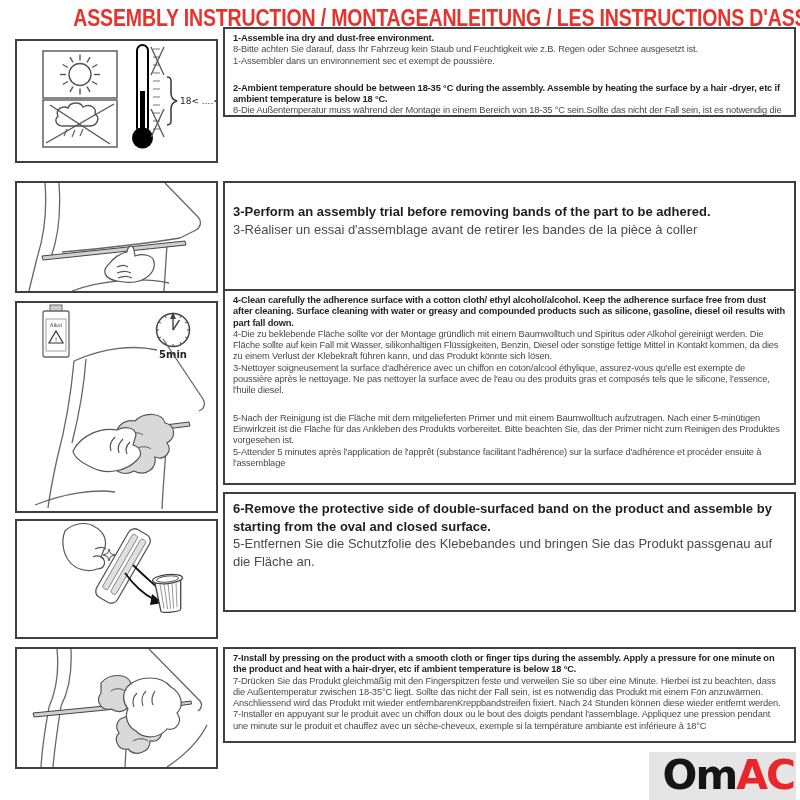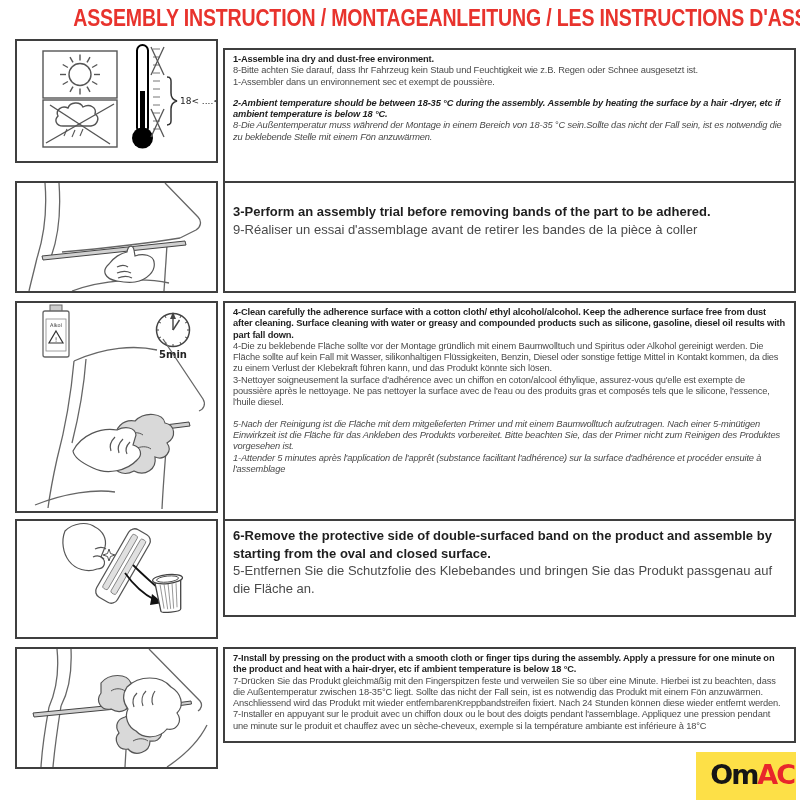--- a/index.html
+++ b/index.html
@@ -10,23 +10,23 @@
          letter-spacing:-0.2px;transform:scaleX(0.85);transform-origin:center;}
   .box{position:absolute;box-sizing:border-box;border:2px solid #3f3f3f;background:#fff;overflow:hidden;}
   .icon-box{left:15px;width:203px;}
   .text-box{left:223px;width:573px;padding:4px 8px 2px 8px;}
   .small{font-size:9.3px;line-height:11.3px;letter-spacing:-0.15px;}
   .large{font-size:13px;line-height:17.5px;}
   .pad-big{padding-top:20px;}
   .pad-mid{padding-top:6px;}
   .en{font-weight:bold;color:#1f1f1f;}
   .lang{color:#4a4a4a;}
-  .gap{margin-top:10px;font-style:italic;}
-  .logo{position:absolute;top:752px;right:4px;background:#fde047;padding:2px 2px 4px 14px;
-        font-family:"DejaVu Sans",sans-serif;font-weight:800;font-size:27px;line-height:42px;
+  .gap{margin-top:16px;}
+  .logo{position:absolute;top:752px;right:4px;background:#e5e5e5;padding:2px 2px 4px 14px;
+        font-family:"DejaVu Sans",sans-serif;font-weight:800;font-size:41px;line-height:42px;
         letter-spacing:-2px;white-space:nowrap;}
   .logo .blk{color:#151515;}
   .logo .lc{text-transform:lowercase;}
   .logo .red{color:#e8262b;}
   svg text{font-family:"DejaVu Sans",sans-serif;}
 </style>
 </head>
 <body>
 
 <div class="page">
@@ -83,21 +83,21 @@
           <line x1="134" y1="6" x2="147" y2="34"></line>
             <line x1="147" y1="6" x2="134" y2="34"></line>
           <line x1="134" y1="68" x2="147" y2="96"></line>
             <line x1="147" y1="68" x2="134" y2="96"></line>
         </g>
         <path d="M150,36 C155,36 154,40 154,45 L154,52 C154,57 156,59 160,60 C156,61 154,63 154,68 L154,75 C154,80 155,84 150,84" fill="none" stroke="#333" stroke-width="1.5"></path>
       </g>
       <text x="163" y="63" font-size="9" fill="#222">18&lt; ....&lt;35 C</text>
     </svg>
   </div>
-  <div class="box text-box small" style="top:48px;height:152px">
+  <div class="box text-box small" style="top:27px;height:90px">
     <div class="sec">
       <div class="en">1-Assemble ina dry and dust-free environment.</div>
       <div class="lang">8-Bitte achten Sie darauf, dass Ihr Fahrzeug kein Staub und Feuchtigkeit wie z.B. Regen oder Schnee ausgesetzt ist.</div>
       <div class="lang">1-Assembler dans un environnement sec et exempt de poussière.</div>
     </div>
     <div class="sec gap">
       <div class="en">2-Ambient temperature should be between 18-35 °C  during the assembly. Assemble by heating the surface by a hair -dryer, etc if ambient temperature is below 18 °C.</div>
       <div class="lang">8-Die Außentemperatur muss während der Montage in einem Bereich von 18-35 °C  sein.Sollte das nicht der Fall sein, ist es notwendig die zu beklebende Stelle mit einem Fön anzuwärmen.</div>
     </div>
   </div>
@@ -118,21 +118,21 @@
         <path d="M100,98 C88,96 84,88 92,81 C96,75 104,70 110,69 C111,62 116,61 117,67 L118,73 C126,70 136,72 137,79 C139,88 130,97 118,99 C112,100 105,99 100,98 Z"></path>
         <path d="M100,84 C104,82 108,82 111,84" fill="none"></path>
         <path d="M100,90 C105,88 110,88 114,90" fill="none"></path>
         <path d="M101,95 C106,93 111,93 115,95" fill="none"></path>
       </g>
     </svg>
   </div>
   <div class="box text-box large pad-big" style="top:181px;height:112px">
     <div class="sec">
       <div class="en">3-Perform an assembly trial before removing bands of the part to be adhered.</div>
-      <div class="lang">9-Réaliser un essai d'assemblage avant de retirer les bandes de la pièce à coller</div>
+      <div class="lang">3-Réaliser un essai d'assemblage avant de retirer les bandes de la pièce à coller</div>
     </div>
   </div>
 
   <div class="box icon-box" style="top:301px;height:212px">
     <svg width="199" height="208" viewBox="0 0 199 208">
       <g>
         <rect x="33" y="2" width="12" height="7" fill="#ccc" stroke="#666" stroke-width="1"></rect>
         <rect x="26" y="8" width="26" height="46" rx="2" fill="#fff" stroke="#666" stroke-width="1.3"></rect>
         <rect x="29" y="16" width="20" height="32" fill="#fff" stroke="#888" stroke-width="0.8"></rect>
         <text x="39" y="24" font-size="5" text-anchor="middle" fill="#333">Alkol</text>
@@ -172,29 +172,29 @@
       <g stroke="#555" stroke-width="1.2">
         <path d="M118,118 C128,108 146,110 148,120 C158,122 160,134 150,140 C156,148 148,158 138,154 C140,166 128,174 117,168 C106,174 94,168 96,156 C88,150 92,138 100,136 C96,126 106,116 118,118 Z" fill="#d9d9d9"></path>
         <path d="M112,132 C116,129 122,129 126,132 M118,146 C124,143 130,143 134,146 M104,158 C110,155 116,155 120,158" fill="none" stroke-width="1"></path>
       </g>
       <g stroke="#555" stroke-width="1.2" fill="#fff">
         <path d="M56,148 C64,132 84,124 100,127 C108,123 118,124 119,132 L116,142 C124,144 126,152 120,157 C110,168 90,172 76,165 C65,160 57,155 56,148 Z"></path>
         <path d="M98,134 C94,138 92,143 94,148 M106,136 C102,140 100,145 102,150 M113,139 C109,143 108,147 110,151" fill="none"></path>
       </g>
     </svg>
   </div>
-  <div class="box text-box small" style="top:301px;height:228px">
+  <div class="box text-box small" style="top:289px;height:196px">
     <div class="sec">
       <div class="en">4-Clean carefully the adherence surface with a cotton cloth/ ethyl alcohol/alcohol. Keep the adherence surface free from dust after cleaning. Surface cleaning with water or greasy and compounded products such as silicone, gasoline, diesel oil results with part fall down.</div>
       <div class="lang">4-Die zu beklebende Fläche sollte vor der Montage gründlich mit einem Baumwolltuch und Spiritus oder Alkohol gereinigt werden. Die Fläche sollte auf kein Fall mit Wasser, silikonhaltigen Flüssigkeiten, Benzin, Diesel oder sonstige fettige Mittel in Kontakt kommen, da dies zu einem Verlust der Klebekraft führen kann, und das Produkt könnte sich lösen.</div>
       <div class="lang">3-Nettoyer soigneusement la surface d'adhérence avec un chiffon en coton/alcool éthylique, assurez-vous qu'elle est exempte de poussière après le nettoyage. Ne pas nettoyer la surface avec de l'eau ou des produits gras et composés tels que le silicone, l'essence, l'huile diesel.</div>
     </div>
     <div class="sec gap">
       <div class="lang">5-Nach der Reinigung ist die Fläche mit dem mitgelieferten Primer und mit einem Baumwolltuch aufzutragen. Nach einer 5-minütigen Einwirkzeit ist die Fläche für das Ankleben des Produkts vorbereitet. Bitte beachten Sie, das der Primer nicht zum Reinigen des Produktes vorgesehen ist.</div>
-      <div class="lang">1-Attender 5 minutes après l'application de l'apprêt (substance facilitant l'adhérence) sur la surface d'adhérence et procéder ensuite à l'assemblage</div>
+      <div class="lang">5-Attender 5 minutes après l'application de l'apprêt (substance facilitant l'adhérence) sur la surface d'adhérence et procéder ensuite à l'assemblage</div>
     </div>
   </div>
 
   <div class="box icon-box" style="top:519px;height:120px">
     <svg width="199" height="116" viewBox="0 0 199 116">
       <g transform="rotate(30 106 45)">
         <rect x="94" y="6" width="24" height="78" rx="7" fill="#fff" stroke="#555" stroke-width="1.3"></rect>
         <rect x="98.5" y="12" width="6" height="62" rx="2" fill="#e0e0e0" stroke="#777" stroke-width="0.8"></rect>
         <rect x="108" y="12" width="6" height="62" rx="2" fill="#e0e0e0" stroke="#777" stroke-width="0.8"></rect>
       </g>
@@ -216,21 +216,21 @@
             <line x1="148" y1="63" x2="149" y2="88"></line>
           <line x1="152" y1="63" x2="152" y2="88"></line>
             <line x1="156" y1="63" x2="155" y2="88"></line>
           <line x1="160" y1="63" x2="158.5" y2="87"></line>
         </g>
         <ellipse cx="152" cy="58" rx="15" ry="4.5" fill="#fff" stroke="#444" stroke-width="1.3"></ellipse>
         <ellipse cx="152" cy="58" rx="11" ry="3" fill="none" stroke="#444" stroke-width="0.9"></ellipse>
       </g>
     </svg>
   </div>
-  <div class="box text-box large pad-mid" style="top:519px;height:98px">
+  <div class="box text-box large pad-mid" style="top:492px;height:120px">
     <div class="sec">
       <div class="en">6-Remove the protective side of double-surfaced band on the product and assemble by starting from the oval and closed surface.</div>
       <div class="lang">5-Entfernen Sie die Schutzfolie des Klebebandes und bringen Sie das Produkt passgenau auf die Fläche an.</div>
     </div>
   </div>
 
   <div class="box icon-box" style="top:647px;height:122px">
     <svg width="199" height="118" viewBox="0 0 199 118">
       <g stroke="#666" fill="none" stroke-width="1.3">
         <path d="M40,0 C42,20 40,40 32,58"></path>

